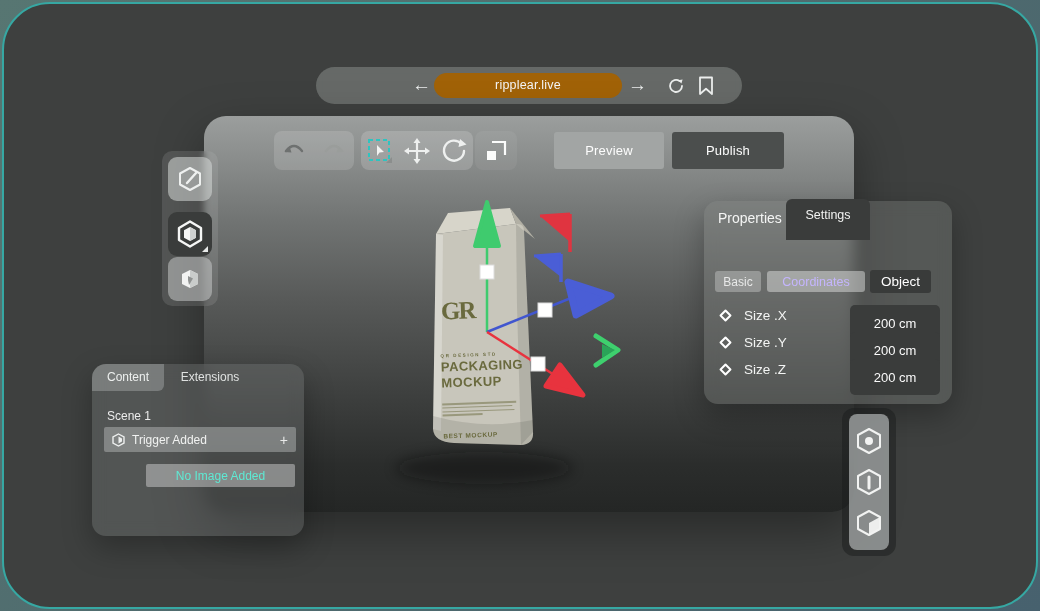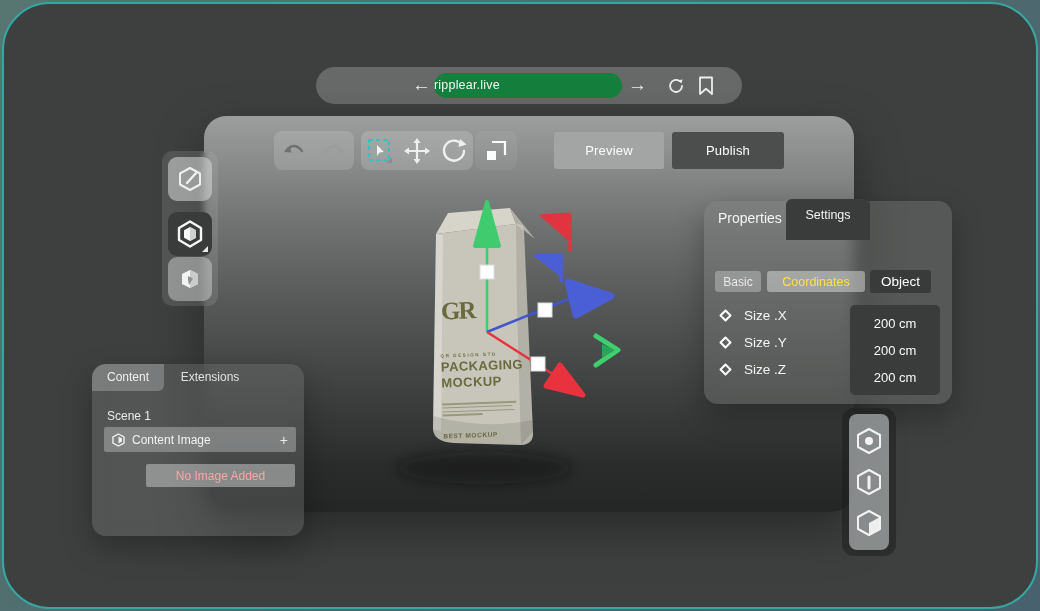--- a/index.html
+++ b/index.html
@@ -11,22 +11,22 @@
            background:#3e403f; overflow:hidden; }
 
   
   .browser-bar { position:absolute; left:312px; top:63px; width:426px; height:37px;
     border-radius:19px; background:rgba(158,161,160,.42); backdrop-filter:blur(4px); }
   .nav-arrow { position:absolute; top:0; height:37px; line-height:36px; font-size:19px;
     color:#eceeed; cursor:pointer; }
   .nav-back { left:96px; }
   .nav-fwd  { left:312px; }
   .url-pill { position:absolute; left:118px; top:6px; width:188px; height:25px;
-    background:#15803d; border-radius:13px; color:#f5f5f5; font-size:12.5px;
-    line-height:25px; letter-spacing:.2px; }
+    background:#a16207; border-radius:13px; color:#f5f5f5; font-size:12.5px;
+    text-align:center; line-height:25px; letter-spacing:.2px; }
   .bar-svg { position:absolute; top:9px; }
 
   
   .window { position:absolute; left:200px; top:112px; width:650px; height:396px;
     border-radius:22px; overflow:hidden;
     background:linear-gradient(180deg,#9b9e9d 0%,#8d908f 9%,#707372 27%,#585a59 46%,#404241 68%,#2b2d2c 88%,#242625 100%);
     box-shadow:0 18px 48px rgba(0,0,0,.35); }
   .tool-group { position:absolute; border-radius:8px; background:rgba(255,255,255,.14);
     display:flex; align-items:center; justify-content:space-around; }
   .tg-undo  { left:70px;  top:15px; width:80px;  height:39px; }
@@ -61,35 +61,35 @@
     border-radius:14px 0 6px 0; }
   .cp-tab-ext { left:76px; width:84px; color:#dfe1e0; }
   .cp-scene { position:absolute; left:15px; top:45px; font-size:12px; color:#ececec; }
   .trigger-row { position:absolute; left:12px; top:63px; width:192px; height:25px;
     background:rgba(197,200,199,.42); border-radius:2px; display:flex; align-items:center;
     padding:0 8px; cursor:pointer; }
   .trigger-row .lbl { font-size:12px; color:#f1f2f1; margin-left:7px; flex:1; }
   .trigger-row .plus { font-size:14px; color:#e9eae9; cursor:pointer; }
   .no-image-btn { position:absolute; left:54px; top:100px; width:149px; height:23px;
     background:rgba(211,214,213,.48); border:0; border-radius:2px; font-size:12px;
-    color:#fca5a5; font-family:"Liberation Sans",sans-serif; cursor:pointer; }
+    color:#5eead4; font-family:"Liberation Sans",sans-serif; cursor:pointer; }
 
   
   .props-panel { position:absolute; left:700px; top:197px; width:248px; height:203px;
     border-radius:14px; background:rgba(133,136,135,.33); backdrop-filter:blur(7px);
     box-shadow:0 12px 30px rgba(0,0,0,.28); }
   .pp-tab-props { position:absolute; left:14px; top:9px; font-size:14px; color:#f4f5f4;
     cursor:pointer; }
   .pp-tab-settings { position:absolute; left:82px; top:-2px; width:84px; height:41px;
     background:#3a3c3b; border-radius:6px 6px 0 0; text-align:center; line-height:33px;
     font-size:12.5px; color:#f2f3f2; cursor:pointer; }
   .mode-btn { position:absolute; top:70px; height:21px; border:0; border-radius:3px;
     font-family:"Liberation Sans",sans-serif; font-size:12px; cursor:pointer; }
   .mb-basic { left:11px; width:46px; background:rgba(238,240,239,.32); color:rgba(255,255,255,.78); }
-  .mb-coords { left:63px; width:98px; background:rgba(238,240,239,.44); color:#fde047; font-size:12.5px; }
+  .mb-coords { left:63px; width:98px; background:rgba(238,240,239,.44); color:#c4b5fd; font-size:12.5px; }
   .mb-object { left:166px; width:61px; height:23px; top:69px; background:#393b3a; color:#ffffff; font-size:13.5px; }
   .prop-row { position:absolute; left:0; width:248px; height:22px; }
   .pr-1 { top:104px; } .pr-2 { top:131px; } .pr-3 { top:158px; }
   .diamond { position:absolute; left:17px; top:6px; width:9px; height:9px;
     border:2px solid #fff; transform:rotate(45deg); border-radius:1px; }
   .prop-label { position:absolute; left:40px; top:3px; font-size:13.5px; color:#f4f5f4; }
   .prop-value { position:absolute; left:146px; top:0; width:90px; height:36px;
     background:#3a3c3b; border:0; border-radius:5px; text-align:center;
     font-family:"Liberation Sans",sans-serif; font-size:13px; color:#fafafa; cursor:text; }
 
@@ -282,21 +282,21 @@
 
     <div class="content-panel">
       <div class="cp-tab cp-tab-content">Content</div>
       <div class="cp-tab cp-tab-ext">Extensions</div>
       <div class="cp-scene">Scene 1</div>
       <div class="trigger-row">
         <svg width="13" height="14" viewBox="0 0 13 14">
           <polygon points="6.5,1 12,4 12,10 6.5,13 1,10 1,4" fill="none" stroke="#eef0ef" stroke-width="1.4"></polygon>
           <polygon points="6.5,3.5 10,5.4 10,8.6 6.5,10.5" fill="#eef0ef"></polygon>
         </svg>
-        <span class="lbl">Content Image</span>
+        <span class="lbl">Trigger Added</span>
         <span class="plus">+</span>
       </div>
       <button class="no-image-btn">No Image Added</button>
     </div>
 
     <div class="props-panel">
       <div class="pp-tab-props">Properties</div>
       <div class="pp-tab-settings">Settings</div>
 
       <button class="mode-btn mb-basic">Basic</button>

